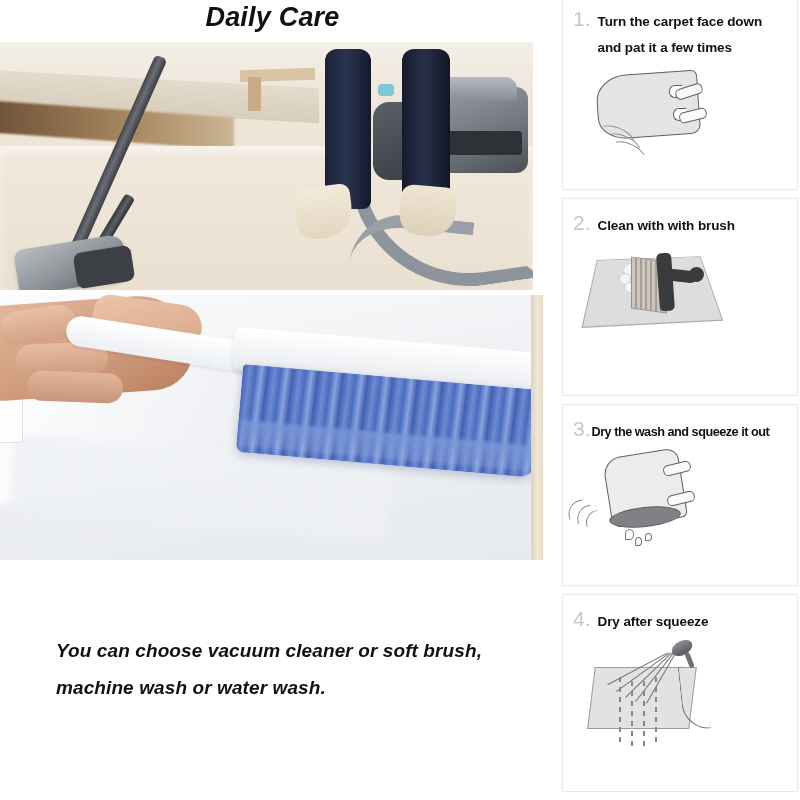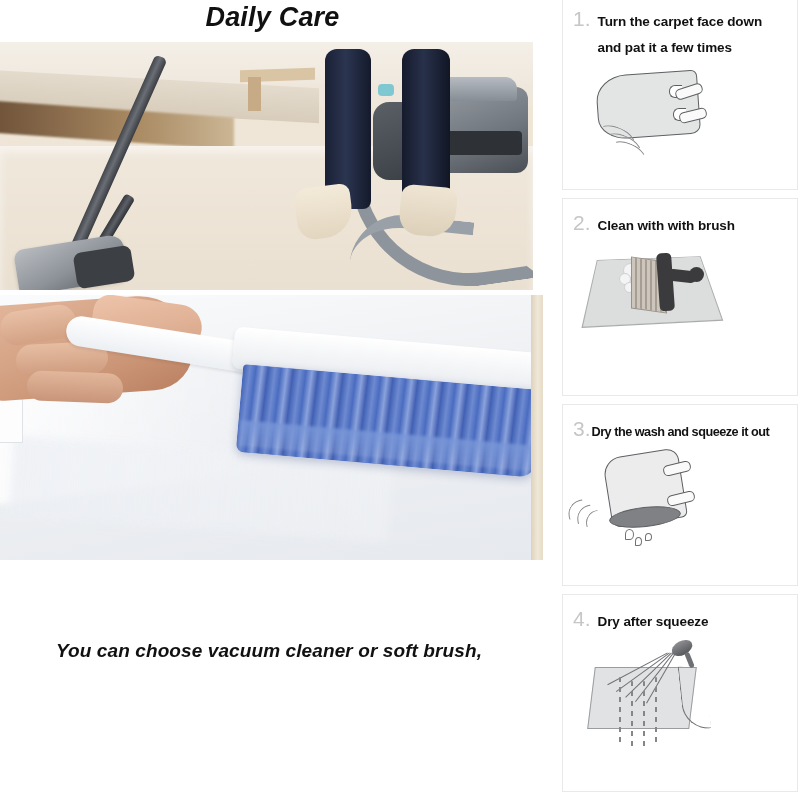--- a/index.html
+++ b/index.html
@@ -569,20 +569,21 @@
     <div class="pb-thumb"></div>
     <div class="pb-handle"></div>
     <div class="pb-body"></div>
     <div class="pb-bristles"></div>
     <div class="pb-bristle-tips"></div>
     <div class="pb-wood-strip"></div>
   </div>
 
   <div id="caption">
     <div>You can choose  vacuum cleaner or soft brush,</div>
+    <div>machine wash or water wash.</div>
   </div>
 </div>
 
 <div id="steps-column">
 
   <div class="step-card" id="step-card-1">
     <div class="step-head">
       <div class="step-num">1.</div>
       <div class="step-text">
         <div>Turn the carpet face down</div>

